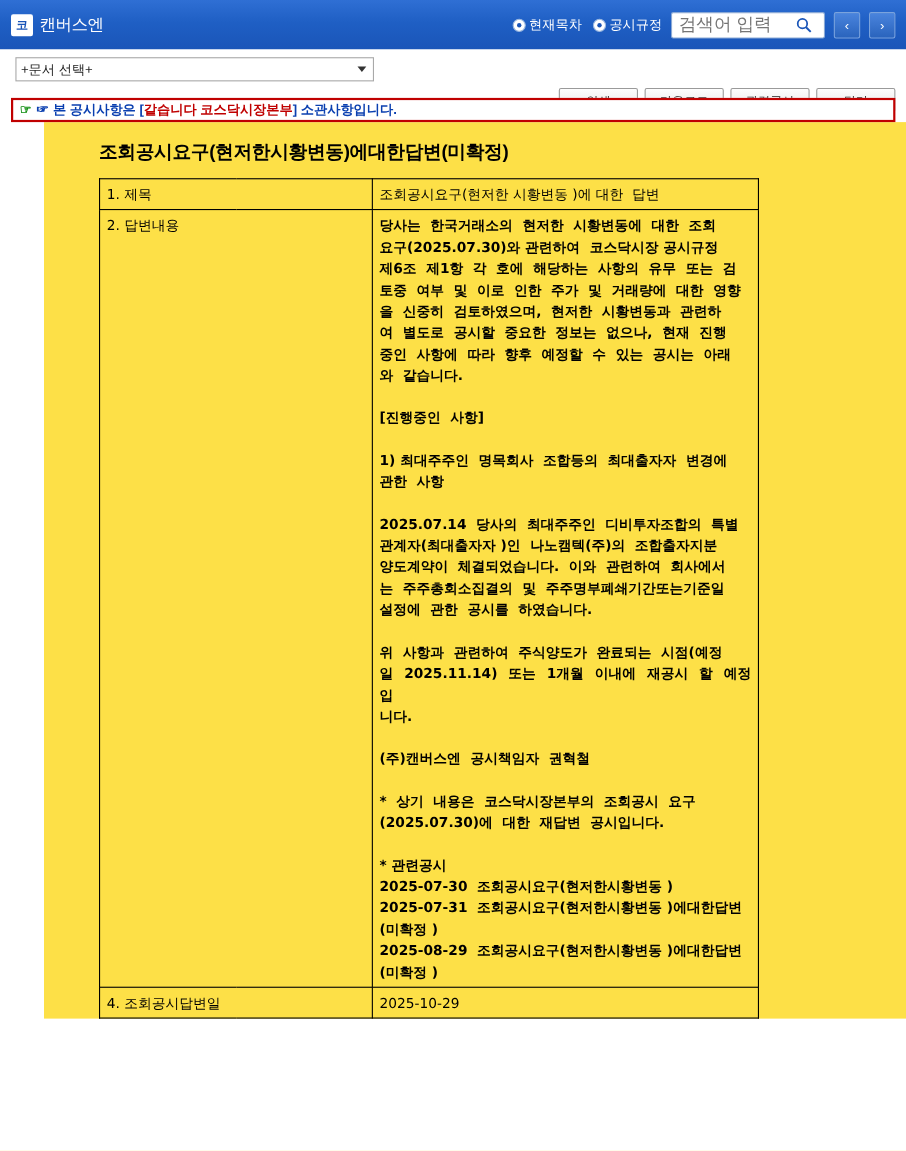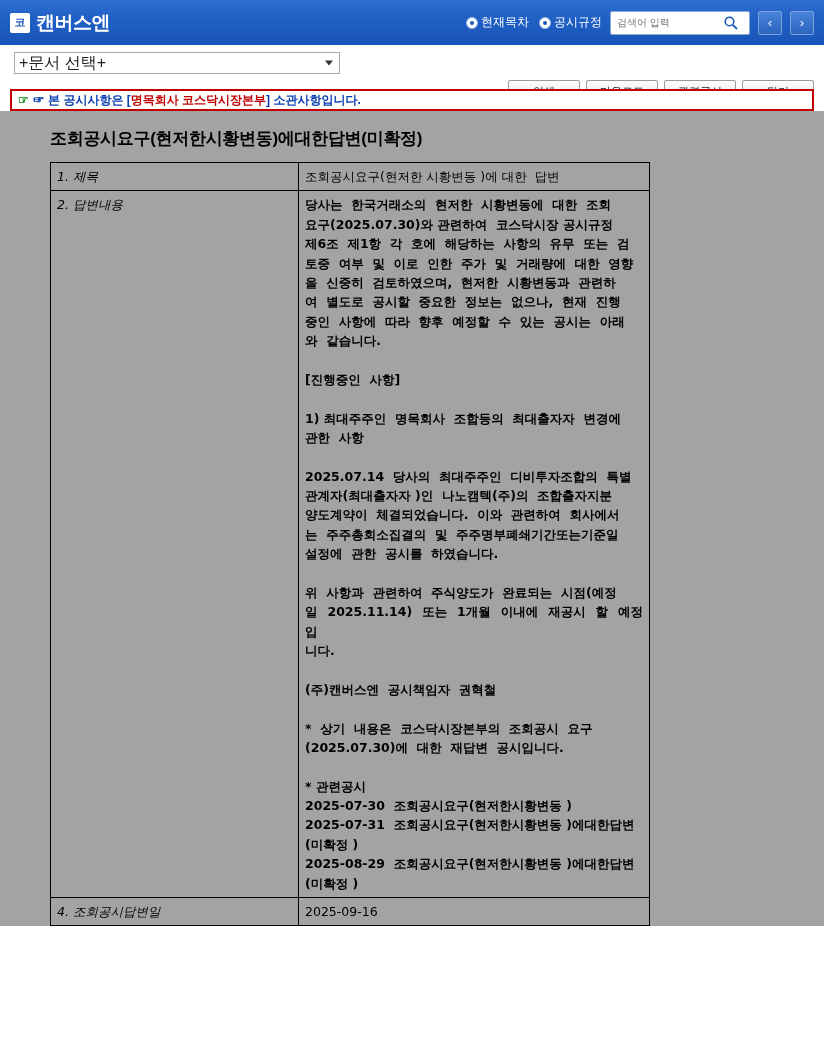--- a/index.html
+++ b/index.html
@@ -36,22 +36,22 @@
     color: #1a55b8;
     font-size: 11px;
     font-weight: bold;
     display: flex;
     align-items: center;
     justify-content: center;
     border-radius: 2px;
   }
   .brand-name {
     color: #ffffff;
-    font-size: 19px;
-    font-weight: bold;
+    font-size: 15px;
+    font-weight: normal;
     letter-spacing: -0.5px;
   }
   .top-right {
     margin-left: auto;
     display: flex;
     align-items: center;
     gap: 8px;
   }
   .radio-group {
     display: flex;
@@ -83,21 +83,21 @@
     background: #ffffff;
     border: 1px solid #8aa9d6;
     border-radius: 2px;
     height: 24px;
     width: 140px;
     padding: 0 4px;
   }
   .search-box input {
     border: 0;
     outline: none;
-    font-size: 10px;
+    font-size: 16px;
     width: 108px;
     color: #555;
     font-family: "Liberation Sans", sans-serif;
   }
   .search-ico { width: 16px; height: 16px; }
   .navbtn {
     width: 24px; height: 24px;
     background: linear-gradient(to bottom, #4a84dd, #2a64bd);
     border: 1px solid #7aa3dd;
     border-radius: 2px;
@@ -116,21 +116,21 @@
     display: flex;
     align-items: center;
     padding: 0 14px;
     position: relative;
   }
   .doc-select {
     width: 326px;
     height: 22px;
     border: 1px solid #a9a9a9;
     background: #ffffff;
-    font-size: 16px;
+    font-size: 12px;
     display: flex;
     align-items: center;
     padding: 0 4px;
     color: #222;
     position: relative;
   }
   .doc-select .caret {
     position: absolute;
     right: 6px;
     top: 50%;
@@ -179,21 +179,22 @@
     color: #0a3fb0;
     white-space: nowrap;
     overflow: hidden;
   }
   .notice .ptr { color: #0a8a0a; margin-right: 4px; font-size: 12px; }
   .notice .hl { color: #c00000; }
 
   
   .doc {
     padding: 16px 26px 0 26px;
-    background: #a3a3a3;
+    background: #fde047;
+    margin-left: 40px;
   }
   .doc-title {
     font-size: 17px;
     font-weight: bold;
     color: #000;
     letter-spacing: -0.3px;
     margin: 0 0 12px 24px;
   }
   table.report {
     border-collapse: collapse;
@@ -206,21 +207,20 @@
     font-size: 12.5px;
     color: #000;
     padding: 4px 6px;
     vertical-align: top;
     line-height: 1.55;
     font-family: "DejaVu Sans", "Liberation Sans", sans-serif;
   }
   td.label-cell {
     width: 248px;
     vertical-align: top;
-    font-style: italic;
   }
   td.label-mid { vertical-align: middle; }
   td.sub-label {
     width: 64px;
     vertical-align: middle;
   }
   .content-cell { white-space: pre-wrap; }
   .just { text-align: justify; text-justify: inter-character; font-weight: bold; }
   .row-mid td { padding-top: 5px; padding-bottom: 5px; }
   .clip-row td { height: 20px; overflow: hidden; }
@@ -271,21 +271,21 @@
   <div class="toolbar-strip">
     <div class="tool-btn">인쇄</div>
     <div class="tool-btn">다운로드</div>
     <div class="tool-btn">관련공시</div>
     <div class="tool-btn">닫기</div>
   </div>
 
   <div class="notice">
     <span class="ptr">☞</span>
     <span>☞ 본 공시사항은 [</span>
-    <span class="hl">명목회사 코스닥시장본부</span>
+    <span class="hl">같습니다 코스닥시장본부</span>
     <span>] 소관사항입니다.</span>
   </div>
 
   <div class="doc">
     <div class="doc-title">조회공시요구(현저한시황변동)에대한답변(미확정)</div>
 
     <table class="report">
       <tbody>
           <tr class="row-mid">
         <td class="label-cell label-mid" colspan="2">1. 제목</td>
@@ -324,18 +324,18 @@
 
 * 관련공시
 2025-07-30  조회공시요구(현저한시황변동 )
 2025-07-31  조회공시요구(현저한시황변동 )에대한답변
 (미확정 )
 2025-08-29  조회공시요구(현저한시황변동 )에대한답변
 (미확정 )</td>
       </tr>
       <tr class="row-mid">
         <td class="label-cell label-mid" colspan="2">4. 조회공시답변일</td>
-        <td>2025-09-16</td>
+        <td>2025-10-29</td>
       </tr>
     </tbody>
       </table>
   </div>
 </div>
 
 </body></html>

